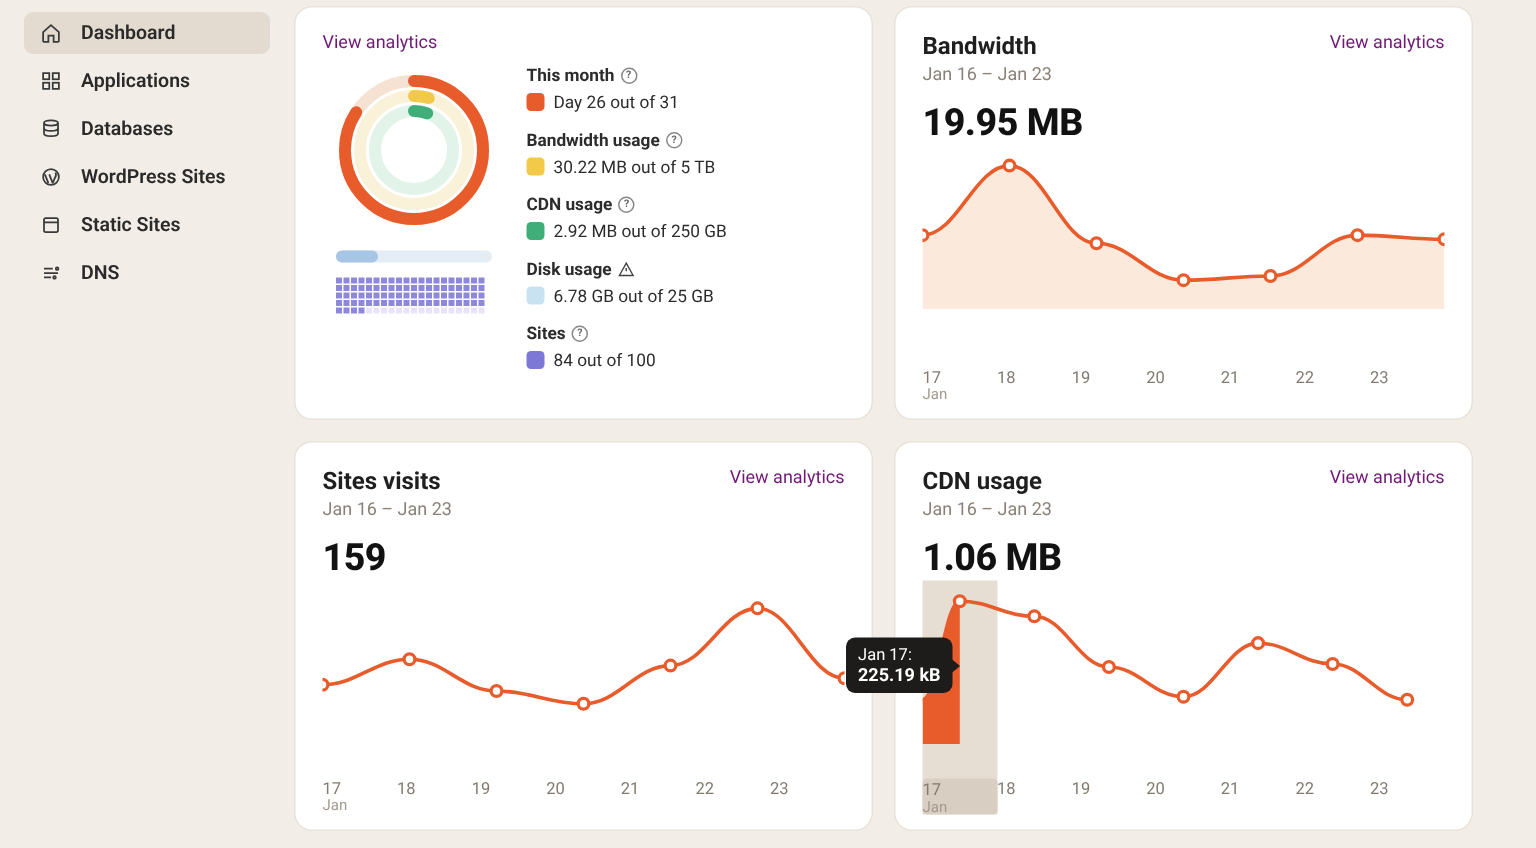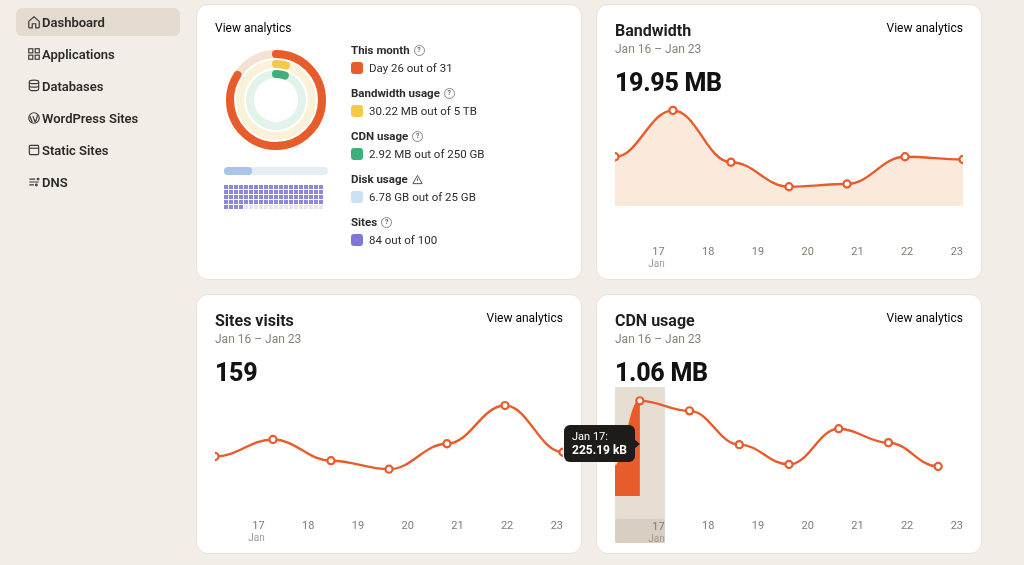--- a/index.html
+++ b/index.html
@@ -9,38 +9,38 @@
     height: 565px;
     background: #f2ede6;
     font-family: -apple-system, BlinkMacSystemFont, "Segoe UI", Roboto, Helvetica, Arial, sans-serif;
     color: #222;
     overflow: hidden;
   }
   .layout { display: flex; width: 100%; height: 100%; }
   
   .sidebar { width: 190px; padding: 8px 10px 8px 16px; flex-shrink: 0; }
   .side-item {
-    display: flex; align-items: center; gap: 0;
+    display: flex; align-items: center; gap: 12px;
     padding: 6px 10px; border-radius: 6px;
     font-size: 13px; font-weight: 600; color: #2a2a2a;
     cursor: pointer; margin-bottom: 4px;
   }
   .side-item.active { background: #e3dbcf; }
   .side-icon { width: 16px; height: 16px; display: inline-flex; align-items: center; justify-content: center; }
   .side-icon svg { width: 14px; height: 14px; stroke: #3a3a3a; }
   
   .main { flex: 1; padding: 4px 10px 10px 6px; display: grid;
     grid-template-columns: 386px 386px; grid-template-rows: 276px 260px;
     gap: 14px; }
   .card { background: #fff; border: 1px solid #e9e2d8; border-radius: 12px;
     padding: 16px 18px 10px 18px; display: flex; flex-direction: column; position: relative; }
   .card-head { display: flex; justify-content: space-between; align-items: flex-start; }
   .card-title { font-size: 16px; font-weight: 700; color: #1f1f1f; }
   .date-range { font-size: 12px; color: #8a8278; margin-top: 2px; }
-  .view-link { font-size: 12px; color: #000000; cursor: pointer; }
+  .view-link { font-size: 12px; color: #701a75; cursor: pointer; }
   .big-number { font-size: 25px; font-weight: 800; margin-top: 12px; color: #121212; letter-spacing: -0.3px; }
   
   .ru-body { display: flex; gap: 14px; margin-top: 8px; }
   .ru-left { width: 122px; display: flex; flex-direction: column; align-items: center; margin-top: 2px; }
   .ru-legend { font-size: 11.5px; line-height: 1.35; color: #2c2c2c; }
   .leg-group { margin-bottom: 10px; }
   .leg-title { font-weight: 700; display: inline-flex; align-items: center; gap: 4px; }
   .leg-line { display: flex; align-items: center; gap: 6px; margin-top: 2px; text-align: center; }
   .swatch { width: 12px; height: 12px; border-radius: 3px; display: inline-block; }
   .sw-orange { background: #e85b2b; }
@@ -53,21 +53,21 @@
   .donut-wrap { position: relative; width: 110px; height: 110px; }
   .disk-bar { width: 104px; height: 8px; border-radius: 4px; background: #e4ecf4; position: relative; margin-top: 12px; }
   .disk-bar .fill { position: absolute; left: 0; top: 0; height: 100%; border-radius: 4px; background: #a7c6e6; }
   .sites-grid { width: 104px; margin-top: 10px; display: grid; grid-template-columns: repeat(20, 4px); grid-auto-rows: 4px; gap: 1px; }
   .sites-grid span { background: #8e88dd; }
   .sites-grid span.off { background: #e9e4f4; }
   
   .chart-area { flex: 1; position: relative; }
   .chart-svg { position: absolute; left: 0; right: 0; bottom: 28px; top: 0; width: 100%; }
   .x-axis { position: absolute; left: 0; right: 0; bottom: 0; height: 24px; display: flex; }
-  .x-tick { flex: 1; text-align: right; font-size: 11px; color: #837a70; }
+  .x-tick { flex: 1; text-align: left; font-size: 11px; color: #837a70; }
   .x-tick .sub { display: block; font-size: 10px; color: #a39a8f; }
   
   .tooltip { position: absolute; background: #1d1c1a; color: #fff; font-size: 11px; border-radius: 6px; padding: 5px 8px; white-space: nowrap; z-index: 5; margin-left: 28px; }
   .tooltip .v { font-weight: 700; font-size: 12px; }
   .tooltip::after { content: ""; position: absolute; right: -5px; top: 50%; margin-top: -5px; width: 0; height: 0; border-top: 5px solid transparent; border-bottom: 5px solid transparent; border-left: 6px solid #1d1c1a; }
   .cdn-highlight { position: absolute; background: #e6ded2; }
 </style>
 </head>
 <body>
 

